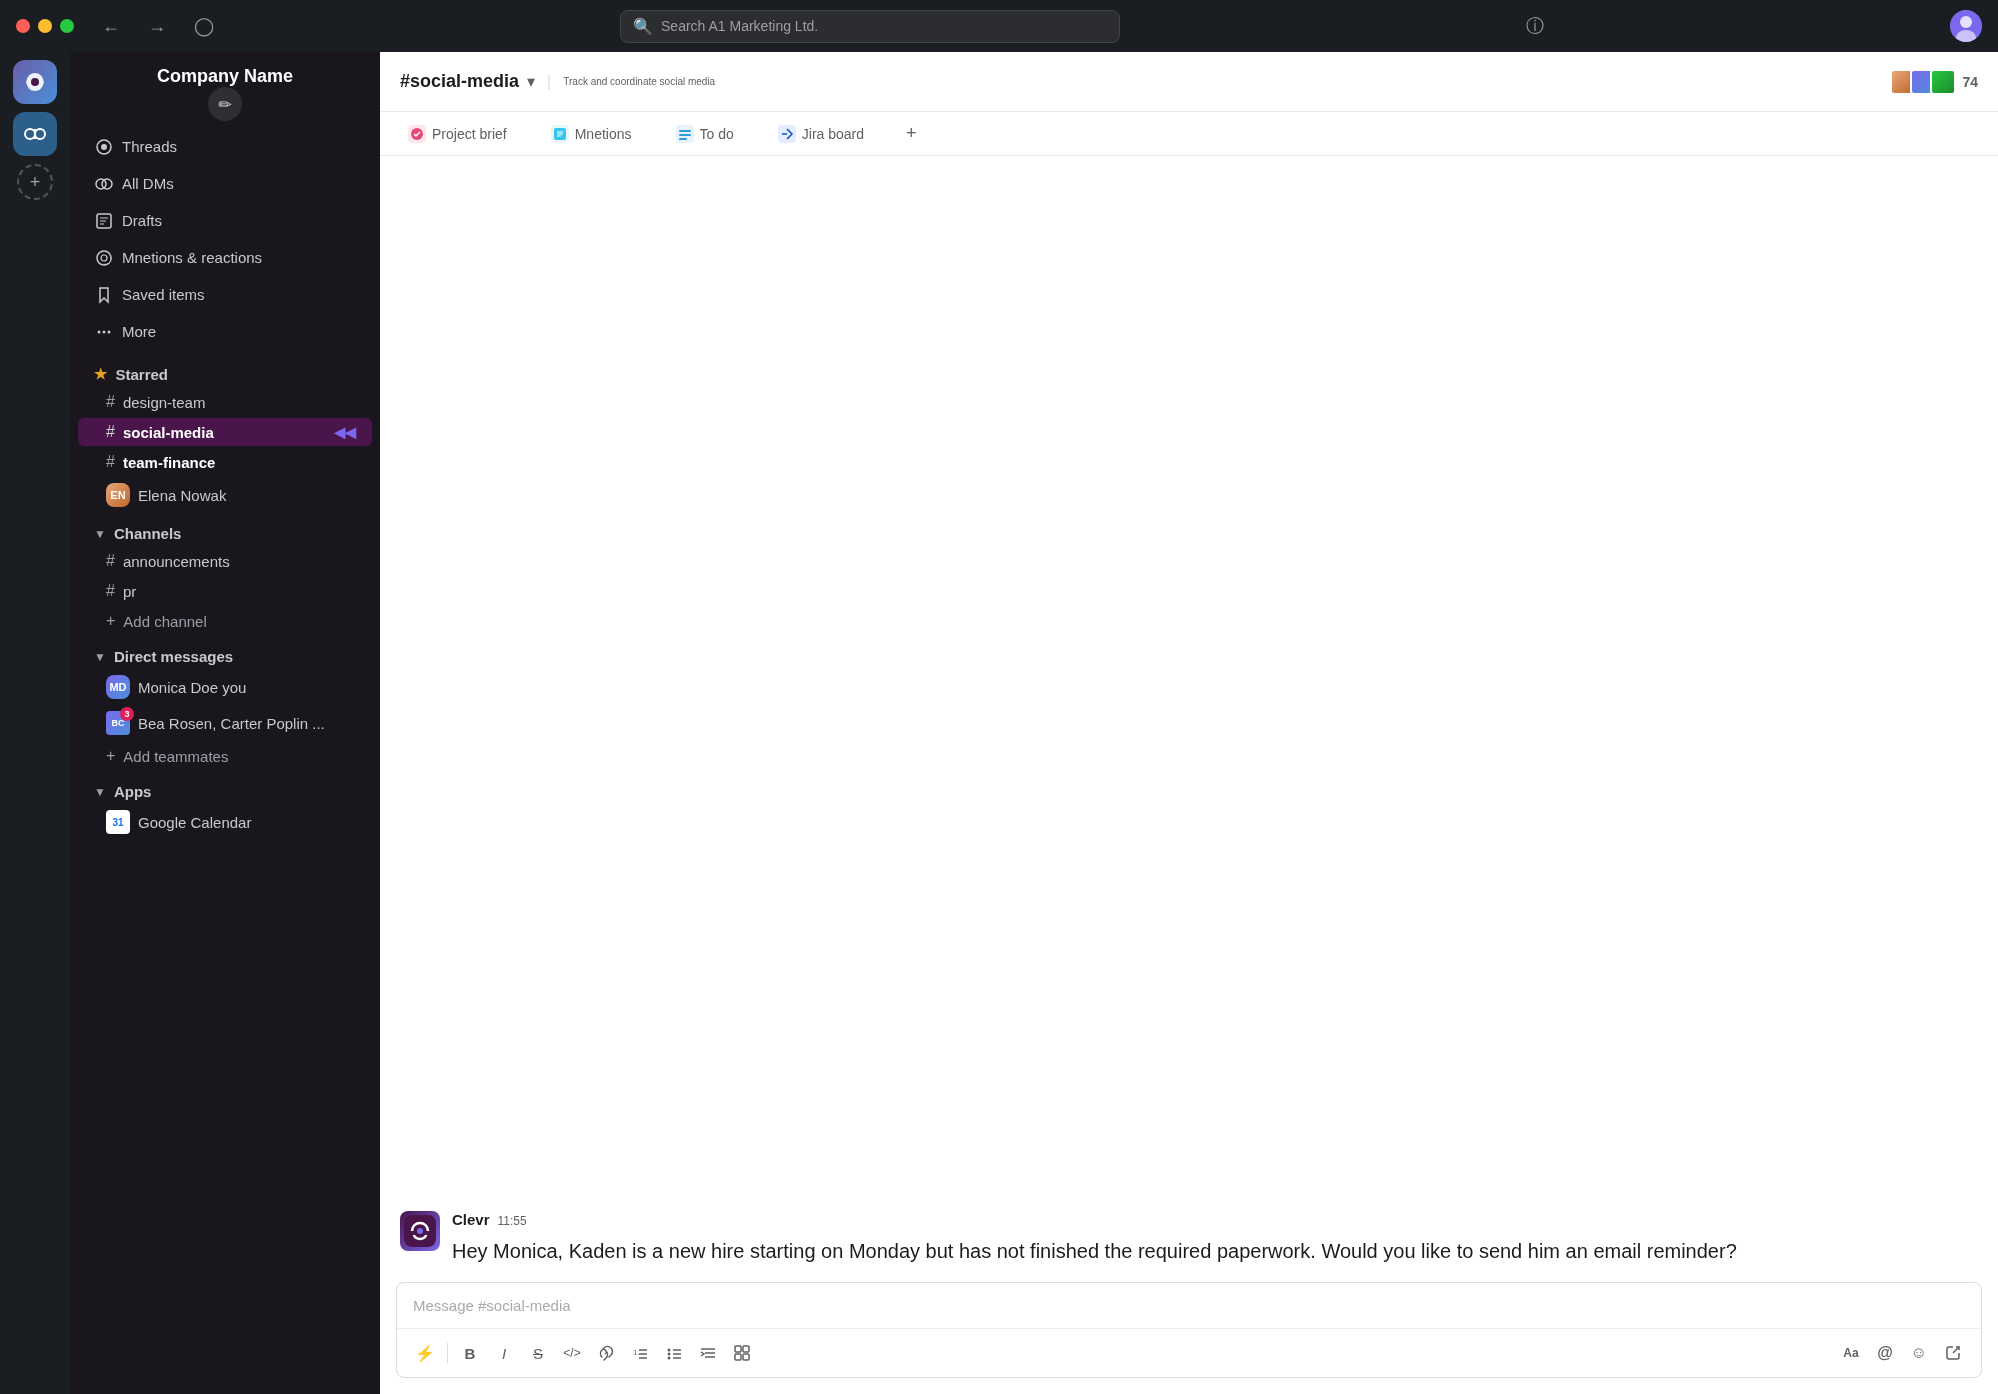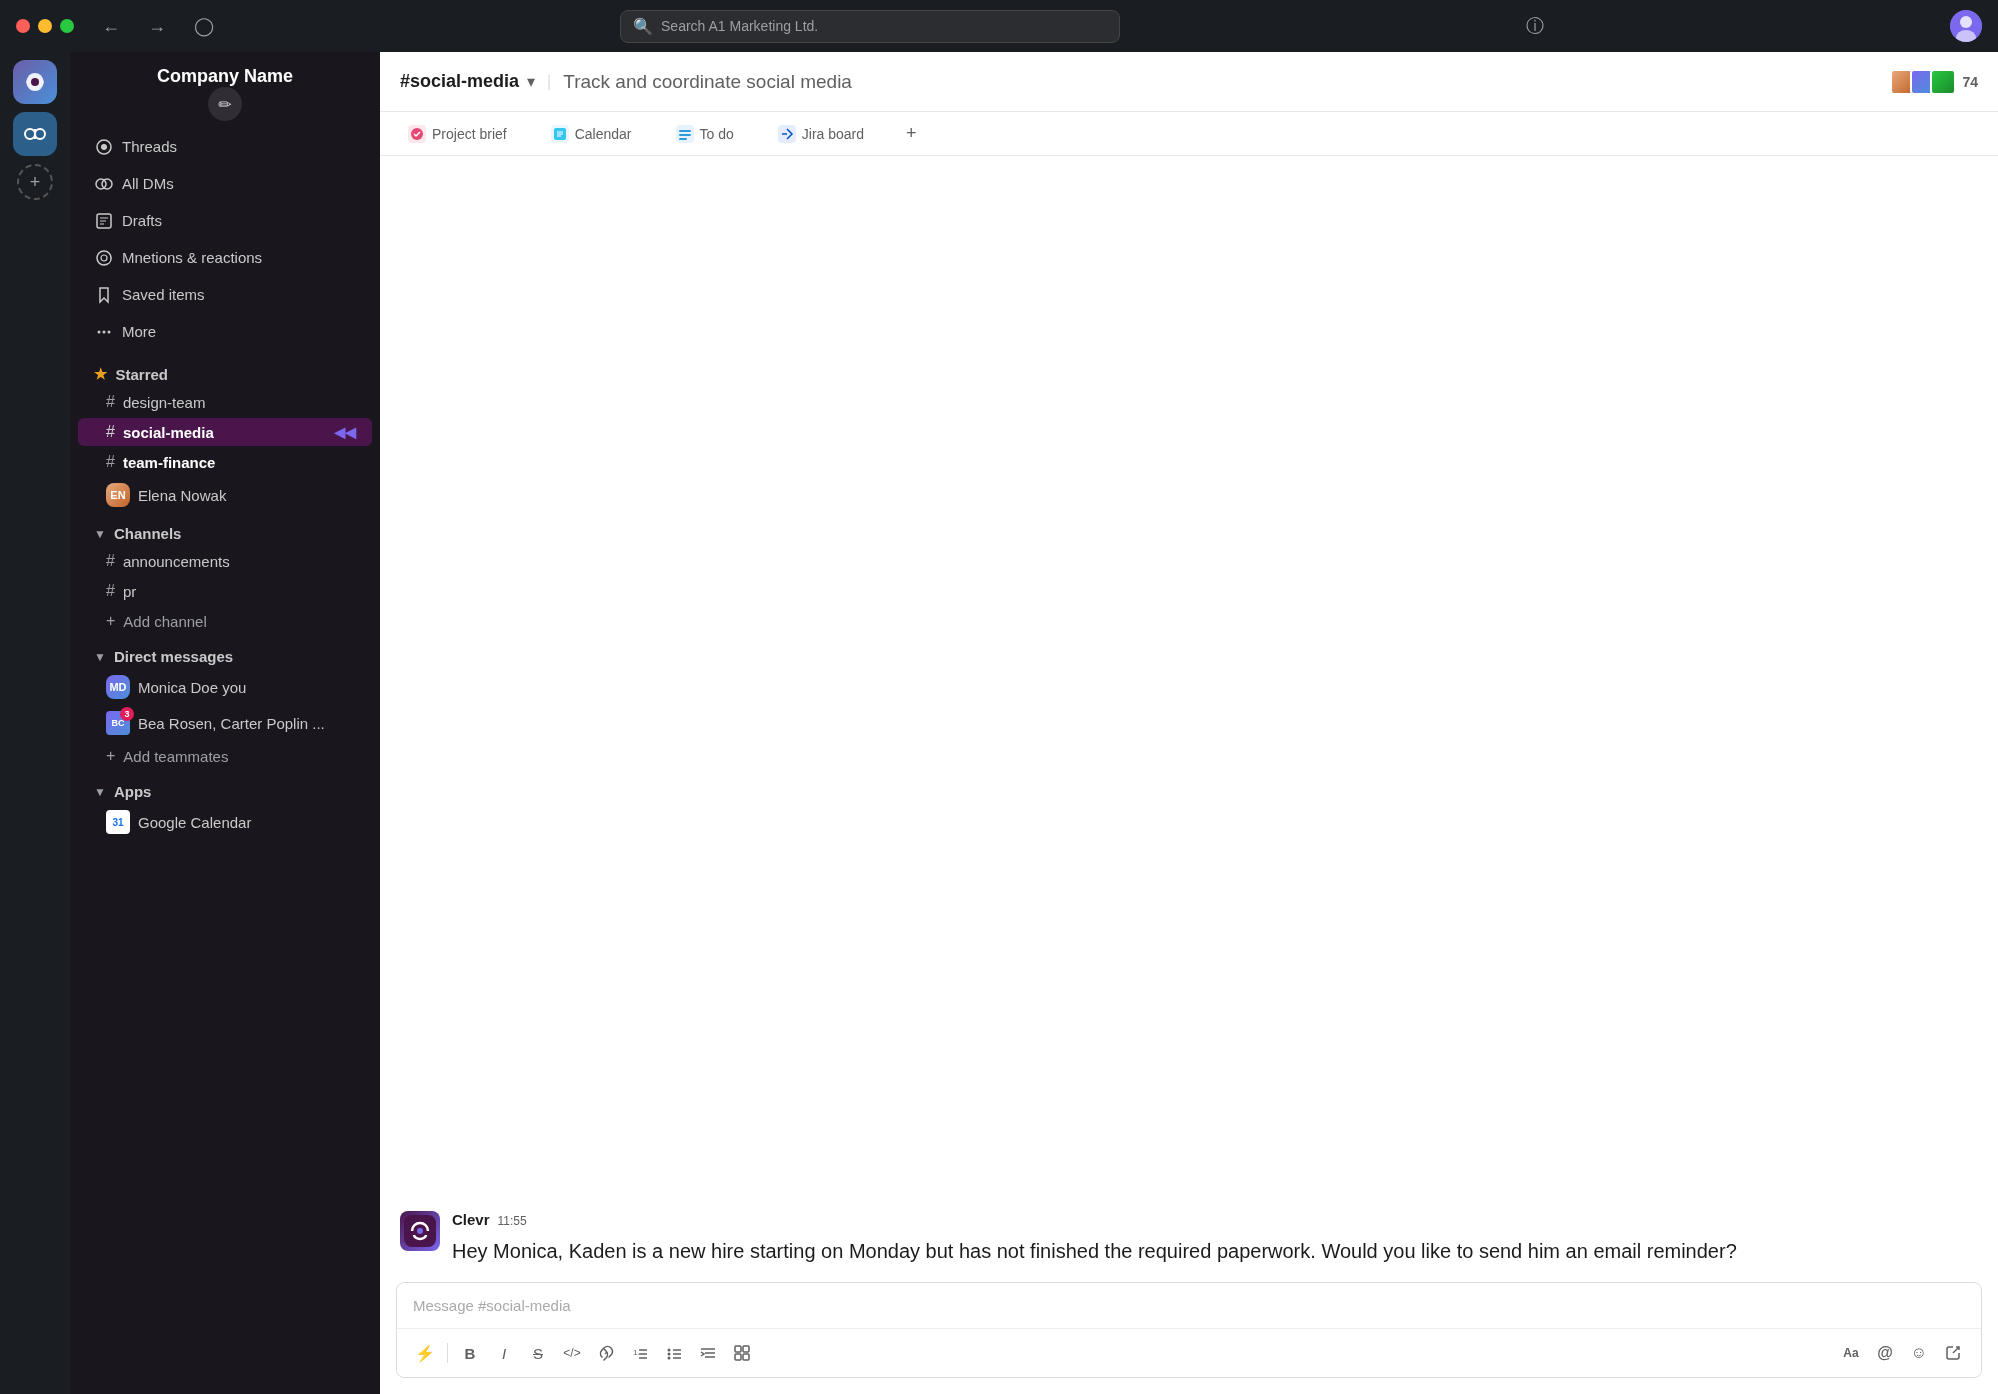--- a/index.html
+++ b/index.html
@@ -349,21 +349,21 @@
       align-items: center;
       gap: 8px;
       flex: 1;
     }
     .channel-title {
       font-size: 18px;
       font-weight: 700;
       color: #1d1c1d;
     }
     .channel-desc {
-      font-size: 19px;
+      font-size: 10px;
       color: #616061;
     }
     .channel-members {
       display: flex;
       align-items: center;
       gap: 6px;
     }
     .member-avatars {
       display: flex;
     }
@@ -751,21 +751,21 @@
         </div>
         <span>Project brief</span>
       </div>
       <div class="tab-item">
         <div class="tab-icon" style="background:#e8f7fc;">
           <svg width="14" height="14" viewBox="0 0 14 14">
               <rect x="1" y="1" width="12" height="12" rx="2" fill="#36c5f0"></rect>
               <path d="M4 5h6M4 7h6M4 9h4" stroke="white" stroke-width="1"></path>
             </svg>
         </div>
-        <span>Calendar</span>
+        <span>Mnetions</span>
       </div>
       <div class="tab-item">
         <div class="tab-icon" style="background:#e8f2fc;">
           <svg width="14" height="14" viewBox="0 0 14 14">
               <rect x="1" y="3" width="12" height="2" rx="1" fill="#2d9cdb"></rect>
               <rect x="1" y="7" width="12" height="2" rx="1" fill="#2d9cdb"></rect>
               <rect x="1" y="11" width="8" height="2" rx="1" fill="#2d9cdb"></rect>
             </svg>
         </div>
         <span>To do</span>

